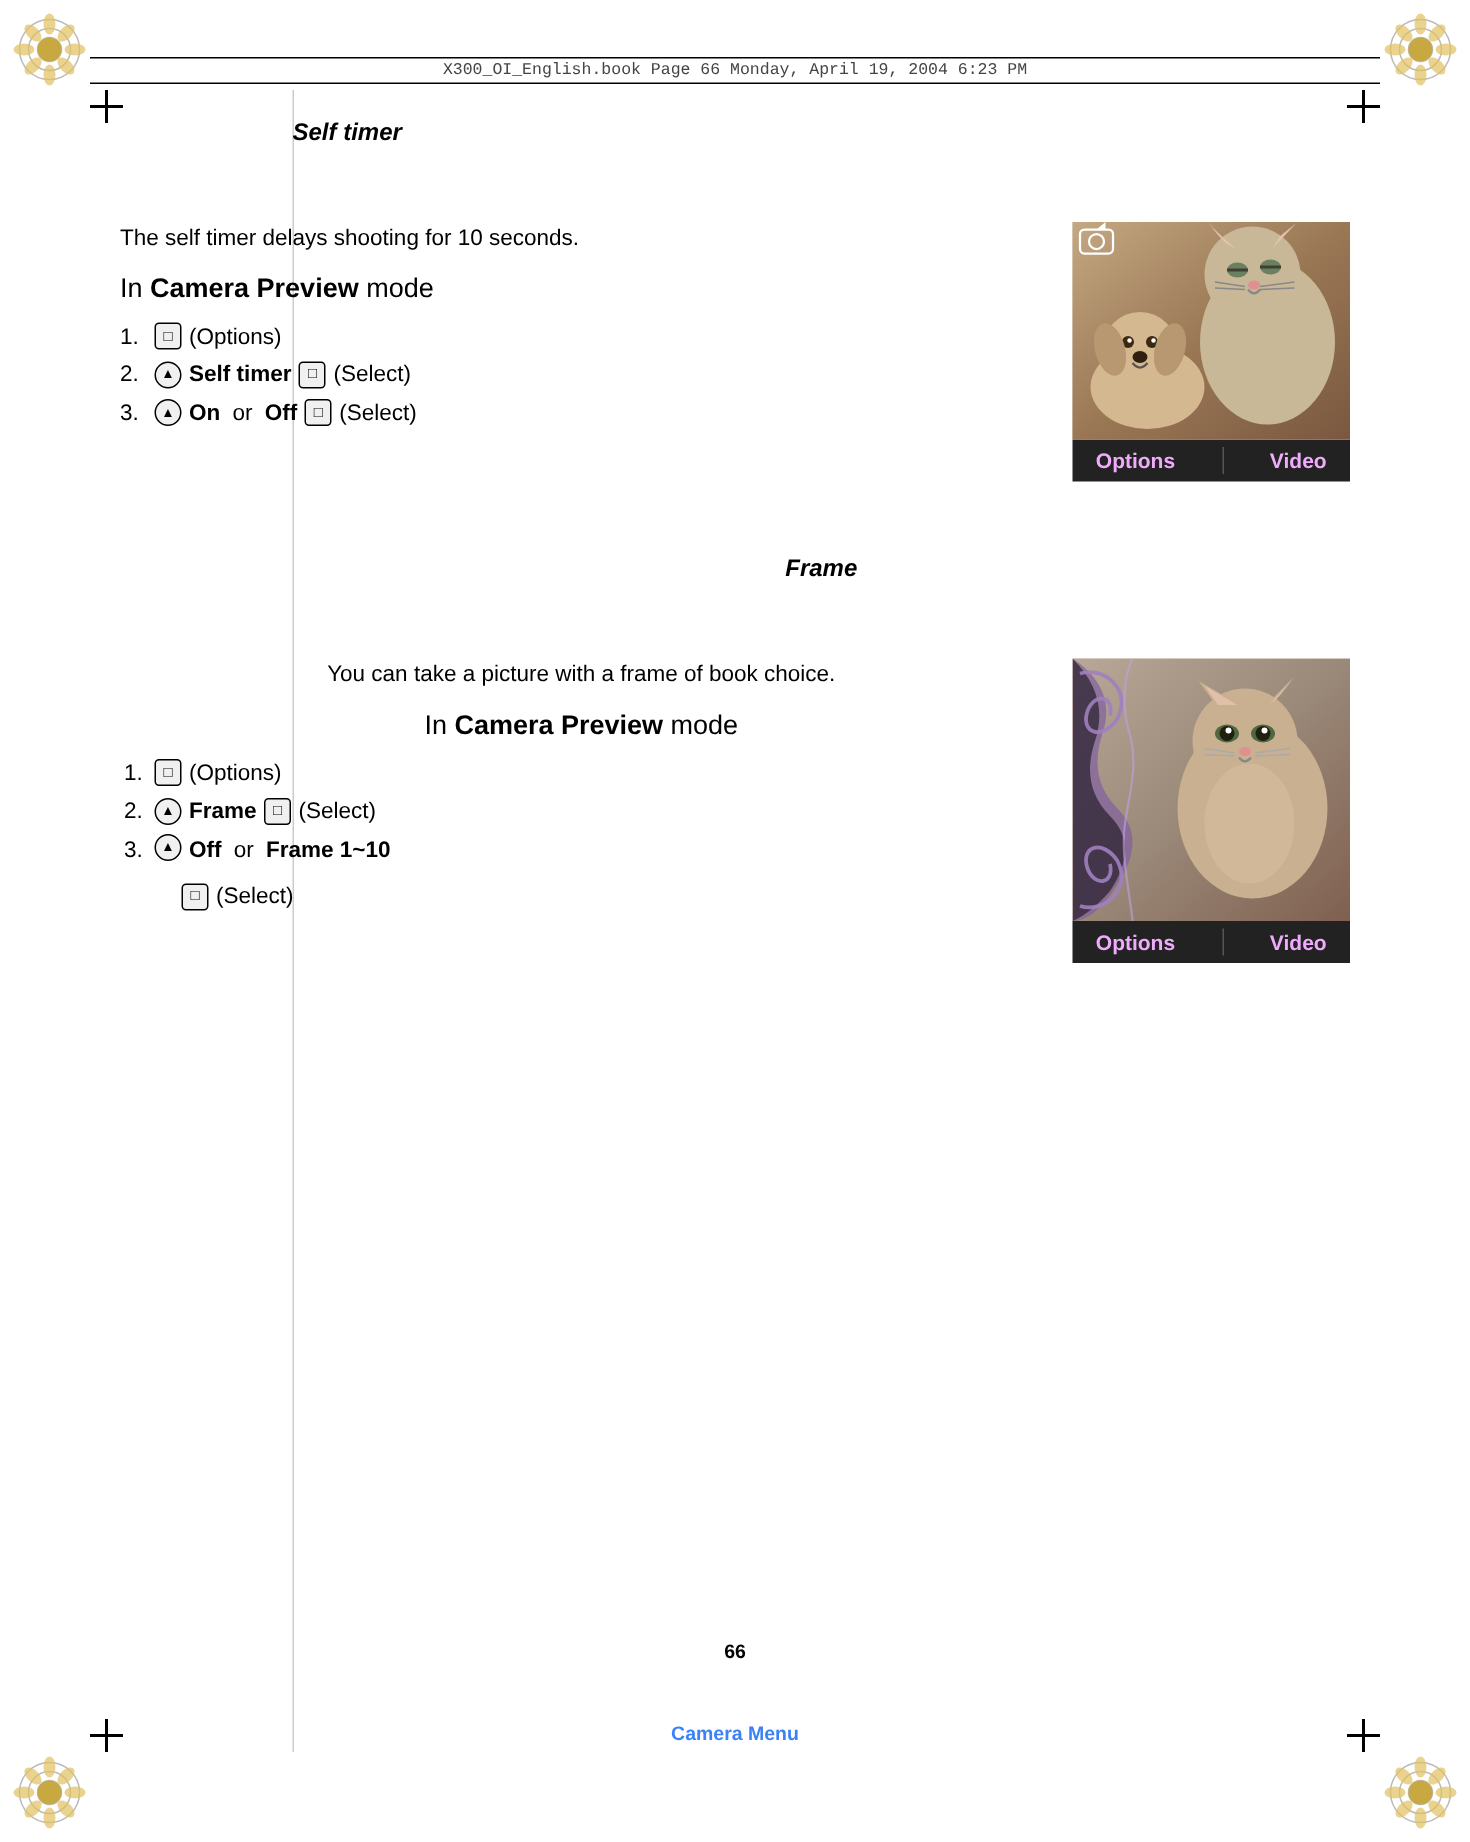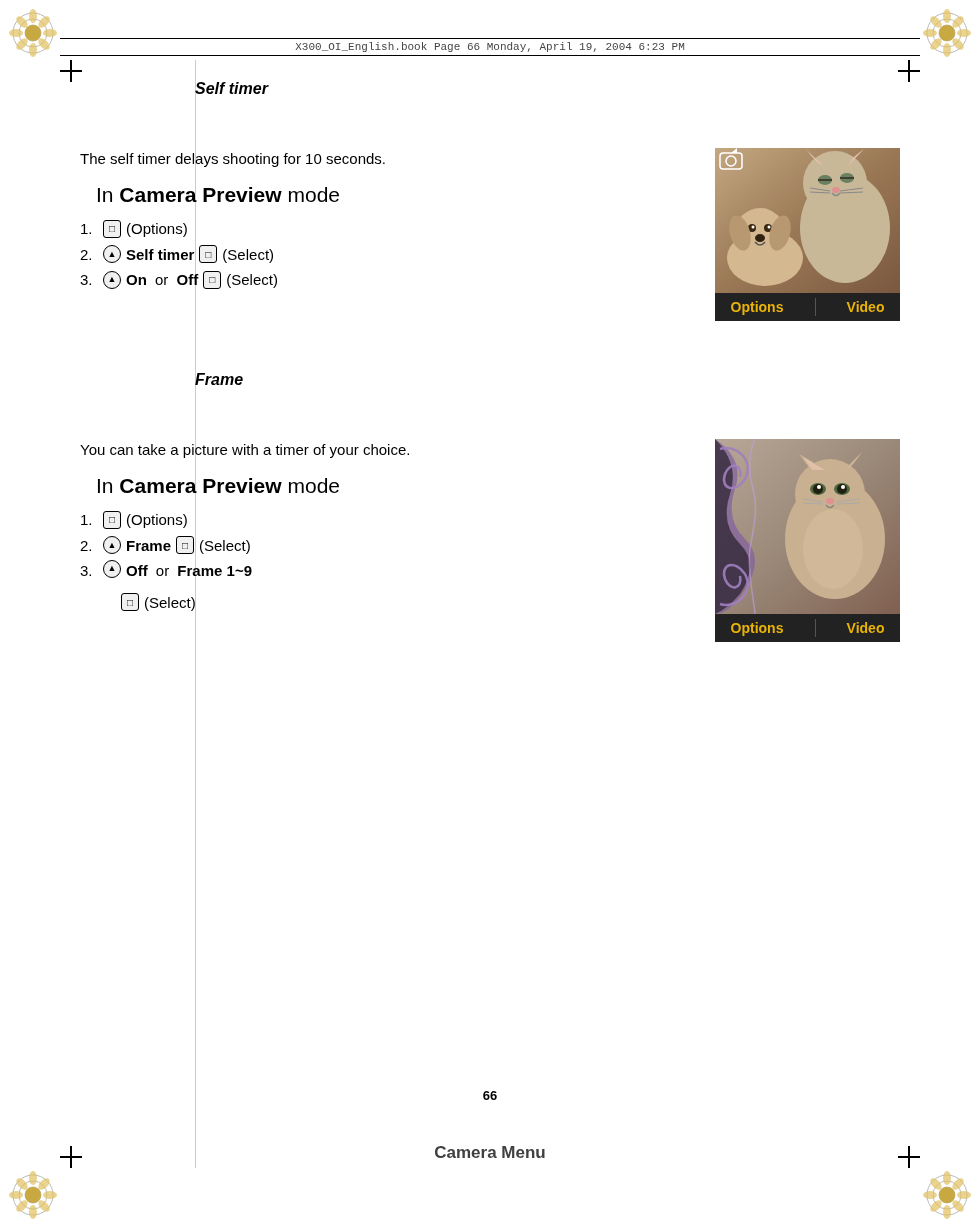--- a/index.html
+++ b/index.html
@@ -111,23 +111,22 @@
       padding-right: 20px;
     }
 
     .section-text p {
       margin-bottom: 8px;
       font-size: 15px;
       line-height: 1.5;
     }
 
     .section-text .in-mode {
-      font-size: 21px;
+      font-size: 18px;
       margin-bottom: 6px;
-      margin-left: 16px;
     }
 
     .section-text .in-mode strong {
       font-weight: bold;
     }
 
     .section-text ol {
       list-style: none;
       margin-left: 0;
       padding-left: 0;
@@ -214,21 +213,21 @@
     .preview-bar {
       width: 185px;
       height: 28px;
       background: #222;
       display: flex;
       align-items: center;
       justify-content: space-around;
     }
 
     .preview-bar-text {
-      color: #eab308;
+      color: #f0abfc;
       font-size: 14px;
       font-weight: bold;
       font-family: Arial, sans-serif;
     }
 
     .preview-bar-divider {
       width: 1px;
       height: 18px;
       background: #555;
     }
@@ -245,23 +244,23 @@
       flex-direction: column;
     }
 
     .footer-page-num {
       font-size: 13px;
       font-weight: bold;
       color: #000;
     }
 
     .footer-title {
-      font-size: 17px;
-      font-weight: bold;
-      color: #404040;
+      font-size: 13px;
+      font-weight: bold;
+      color: #3b82f6;
     }
 
     .footer-line {
       flex: 1;
       height: 1px;
       background: #000;
     }
 
     
     .crosshair {
@@ -483,26 +482,26 @@
         </div>
         <div class="preview-bar">
           <span class="preview-bar-text">Options</span>
           <div class="preview-bar-divider"></div>
           <span class="preview-bar-text">Video</span>
         </div>
       </div>
     </div>
   </div>
 
-  <div class="section" style="margin-top: 20px;">
+  <div class="section" style="margin-top: 20px; text-align: center;">
     <div class="section-heading">Frame</div>
 
     <div class="section-body">
       <div class="section-text">
-        <p>You can take a picture with a timer of your choice.</p>
+        <p>You can take a picture with a frame of book choice.</p>
         <p class="in-mode">
           <span>In </span><strong>Camera Preview</strong><span> mode</span>
         </p>
         <ol>
 
           <li>
             <span class="step-num">1.</span>
             <span class="btn-icon">□</span>
             <span>(Options)</span>
           </li>
@@ -513,21 +512,21 @@
             <strong>Frame</strong>
             <span class="btn-icon">□</span>
             <span>(Select)</span>
           </li>
 
           <li style="align-items: flex-start; flex-wrap: wrap;">
             <span class="step-num">3.</span>
             <span class="nav-icon" style="margin-top:2px;">▲</span>
             <strong>Off</strong>
             <span>&nbsp;or&nbsp;</span>
-            <strong>Frame 1~9</strong>
+            <strong>Frame 1~10</strong>
             <div style="width:100%; padding-left: 40px; display:flex; align-items:center; gap:4px; margin-top:2px;">
               <span class="btn-icon">□</span>
               <span>(Select)</span>
             </div>
           </li>
         </ol>
       </div>
 
       <div class="camera-preview">
         <div class="preview-image-frame preview-frame-section">

